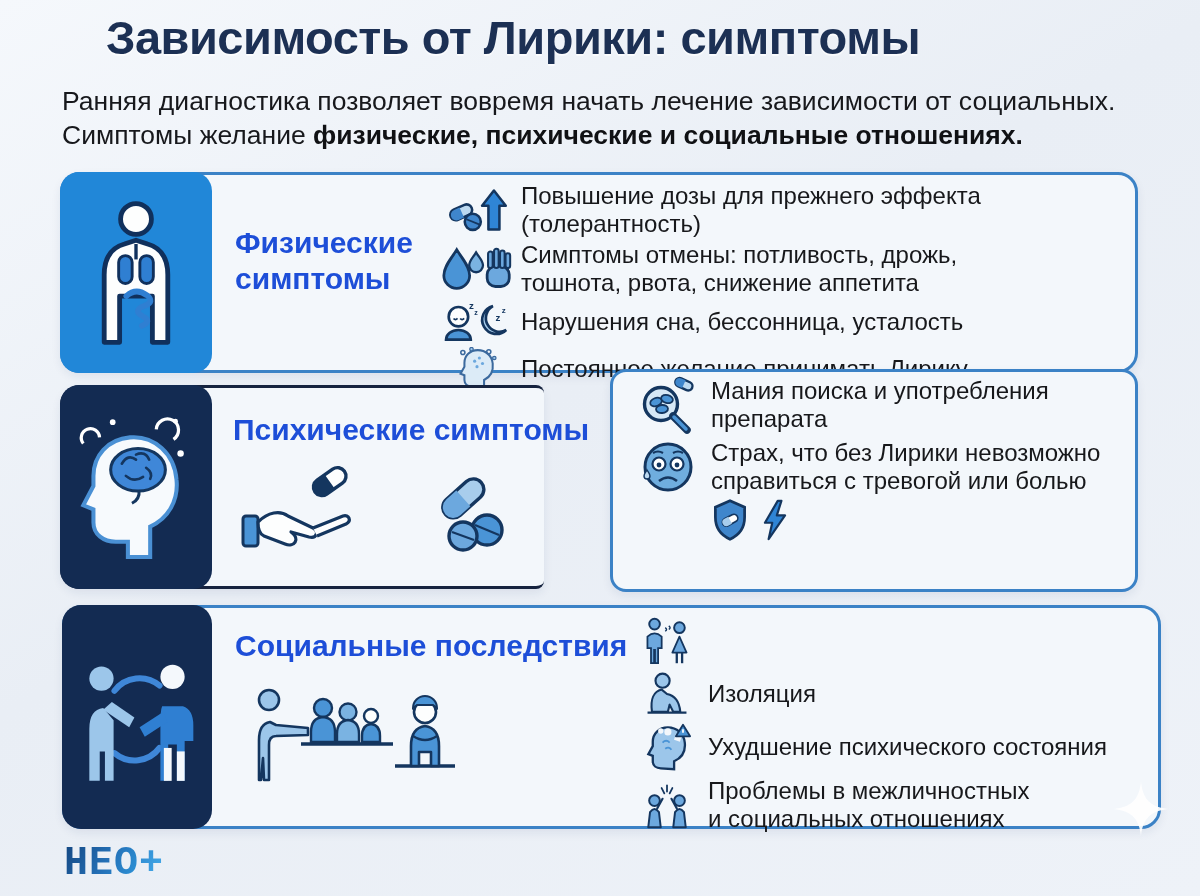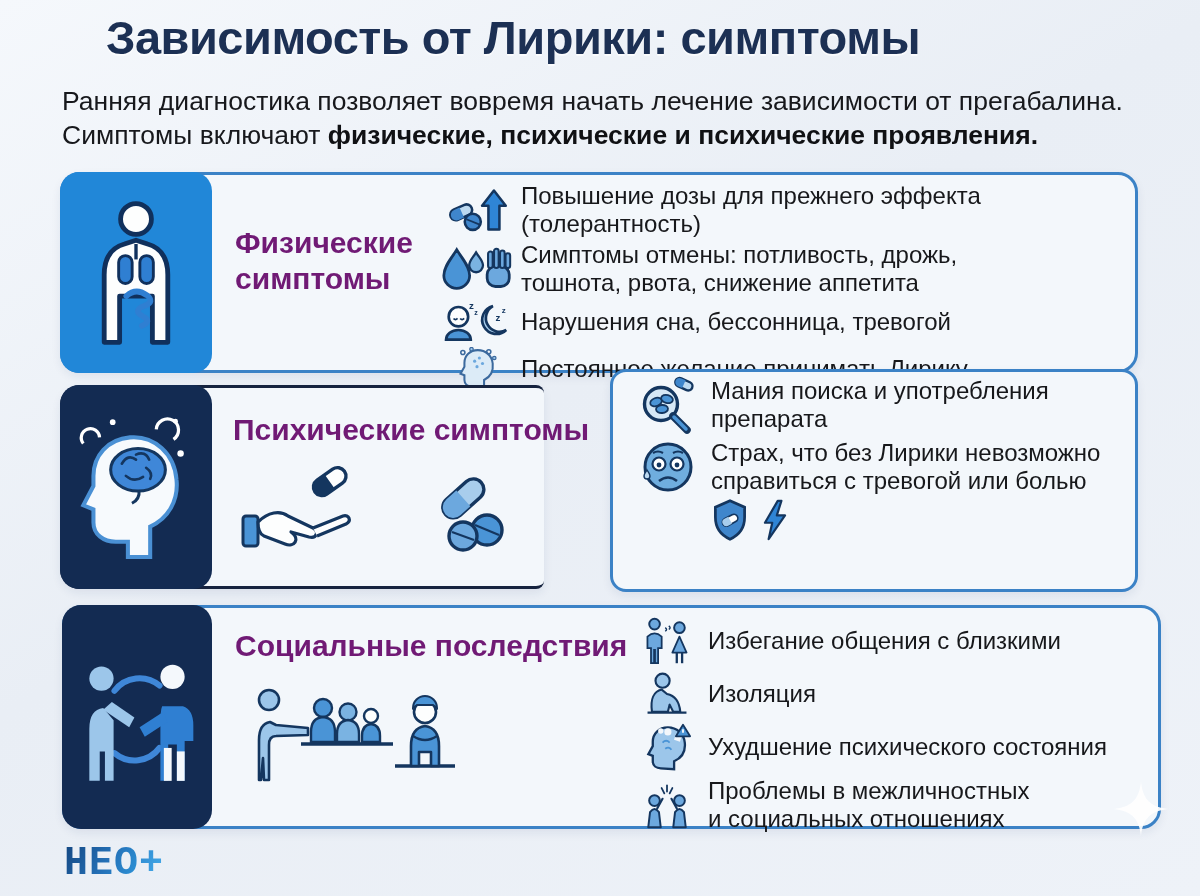--- a/index.html
+++ b/index.html
@@ -16,21 +16,21 @@
   .intro b{font-weight:700;color:#101114;}
 
   
   .panel{position:absolute;background:#f3f7fb;border:3px solid #3b82c6;
     border-radius:20px;box-sizing:border-box;
     box-shadow:0 4px 10px rgba(25,55,100,0.08);}
   .cap{position:absolute;left:-3px;top:-3px;bottom:-3px;width:152px;
     border-radius:19px;display:flex;align-items:center;justify-content:center;}
   .cap-blue{background:#2187d8;}
   .cap-navy{background:#132b52;}
-  .sec-title{position:absolute;font-size:30px;line-height:36px;font-weight:800;color:#701a75;}
+  .sec-title{position:absolute;font-size:30px;line-height:36px;font-weight:800;color:#1d4ed8;}
 
   
   .sec-physical{left:60px;top:172px;width:1078px;height:201px;}
   .band-psych{left:60px;top:385px;width:484px;height:204px;
     border-color:#16233f;border-right:none;border-radius:20px 8px 8px 20px;}
   .panel-psych{left:610px;top:369px;width:528px;height:223px;border-radius:16px;z-index:3;}
   .sec-social{left:62px;top:605px;width:1099px;height:224px;}
 
   
   .rows{position:absolute;display:flex;flex-direction:column;}
@@ -67,22 +67,22 @@
 
   .sparkle{position:absolute;left:1112px;top:780px;width:58px;height:58px;opacity:0.92;z-index:5;}
 </style>
 </head>
 <body>
 
 <div class="canvas">
 
   <div class="main-title">Зависимость от Лирики: симптомы</div>
   <div class="intro">
-    <span>Ранняя диагностика позволяет вовремя начать лечение зависимости от прегабалина.</span><br>
-    <span>Симптомы включают </span><b>физические, психические и психические проявления.</b>
+    <span>Ранняя диагностика позволяет вовремя начать лечение зависимости от социальных.</span><br>
+    <span>Симптомы желание </span><b>физические, психические и социальные отношениях.</b>
   </div>
 
   <div class="panel sec-physical">
     <div class="cap cap-blue">
       <span>
         <svg width="106" height="150" viewBox="0 0 110 152">
           <circle cx="55" cy="22" r="16" fill="#fdfefe" stroke="#10305c" stroke-width="5"></circle>
           <path d="M22 150 V80 q0 -26 21 -32 l12 -4 12 4 q21 6 21 32 V150 h-16 V102 h-34 V150 Z" fill="#fdfefe" stroke="#10305c" stroke-width="5" stroke-linejoin="round"></path>
           <line x1="55" y1="48" x2="55" y2="64" stroke="#10305c" stroke-width="3.5"></line>
           <rect x="37" y="60" width="14" height="29" rx="7" fill="#2f7fd2" stroke="#10305c" stroke-width="3"></rect>
@@ -127,21 +127,21 @@
             <circle cx="18" cy="20" r="11" fill="#fdfefe" stroke="#14365f" stroke-width="3"></circle>
             <path d="M12.5 22 q2 2.5 4.5 0 M20 22 q2 2.5 4.5 0" fill="none" stroke="#14365f" stroke-width="2"></path>
             <path d="M4 46 a14 11 0 0 1 28 0 Z" fill="#4a94d6" stroke="#14365f" stroke-width="3"></path>
             <text x="30" y="11" font-size="11" font-weight="bold" fill="#14365f">z</text>
             <text x="36" y="18" font-size="8" font-weight="bold" fill="#14365f">z</text>
             <path d="M57 8 a16 16 0 1 0 15 27 a13.5 13.5 0 0 1 -15 -27 Z" fill="#a8cdec" stroke="#14365f" stroke-width="3"></path>
             <text x="60" y="25" font-size="11" font-weight="bold" fill="#14365f">z</text>
             <text x="67" y="16" font-size="9" font-weight="bold" fill="#14365f">z</text>
           </svg>
         </span>
-        <span class="txt">Нарушения сна, бессонница, тревогой</span>
+        <span class="txt">Нарушения сна, бессонница, усталость</span>
       </div>
       <div class="row">
         <span class="ic">
           <svg width="46" height="44" viewBox="0 0 52 56">
             <path d="M35 52 V42 C43 38 47 30 46 21 C45 11 37 4 27 4 C17 4 10 11 10 20 l0 5 -5 9 5 2 0 6 c0 5 4 8 9 8 z" fill="#dcebf7" stroke="#3c6a9e" stroke-width="2.6"></path>
             <circle cx="23" cy="18" r="2" fill="#6ca8de"></circle>
               <circle cx="29" cy="14" r="2" fill="#6ca8de"></circle>
             <circle cx="33" cy="21" r="2" fill="#6ca8de"></circle>
               <circle cx="26" cy="25" r="2" fill="#6ca8de"></circle>
             <circle cx="8" cy="7" r="2.6" fill="none" stroke="#3c6a9e" stroke-width="2"></circle>
@@ -299,21 +299,20 @@
           <svg width="50" height="48" viewBox="0 0 54 54">
             <circle cx="13" cy="8" r="6" fill="#6ca8de" stroke="#14365f" stroke-width="2.2"></circle>
             <path d="M5 22 q8 -7 16 0 v13 h-4 v17 h-3.5 v-15 h-1 v15 H9 v-17 H5 z" fill="#6ca8de" stroke="#14365f" stroke-width="2"></path>
             <circle cx="41" cy="12" r="6" fill="#6ca8de" stroke="#14365f" stroke-width="2.2"></circle>
             <path d="M33 40 l8 -18 8 18 z" fill="#6ca8de" stroke="#14365f" stroke-width="2" stroke-linejoin="round"></path>
             <line x1="38" y1="40" x2="38" y2="52" stroke="#14365f" stroke-width="2.6"></line>
             <line x1="44" y1="40" x2="44" y2="52" stroke="#14365f" stroke-width="2.6"></line>
             <path d="M25 12 q3 2 0 4 M29 10 q3 2 0 4" fill="none" stroke="#14365f" stroke-width="1.6"></path>
           </svg>
         </span>
-        <span class="txt">Избегание общения с близкими</span>
       </div>
       <div class="row">
         <span class="ic">
           <svg width="50" height="46" viewBox="0 0 54 52">
             <circle cx="22" cy="11" r="8" fill="#9cc6ea" stroke="#14365f" stroke-width="2.4"></circle>
             <path d="M10 46 C8 32 12 23 21 21 l6 5 c10 2 14 9 15 20 h-8 l-4 -8 -2 8 z" fill="#9cc6ea" stroke="#14365f" stroke-width="2.4" stroke-linejoin="round"></path>
             <line x1="5" y1="47" x2="49" y2="47" stroke="#14365f" stroke-width="2.6"></line>
           </svg>
         </span>
         <span class="txt">Изоляция</span>

